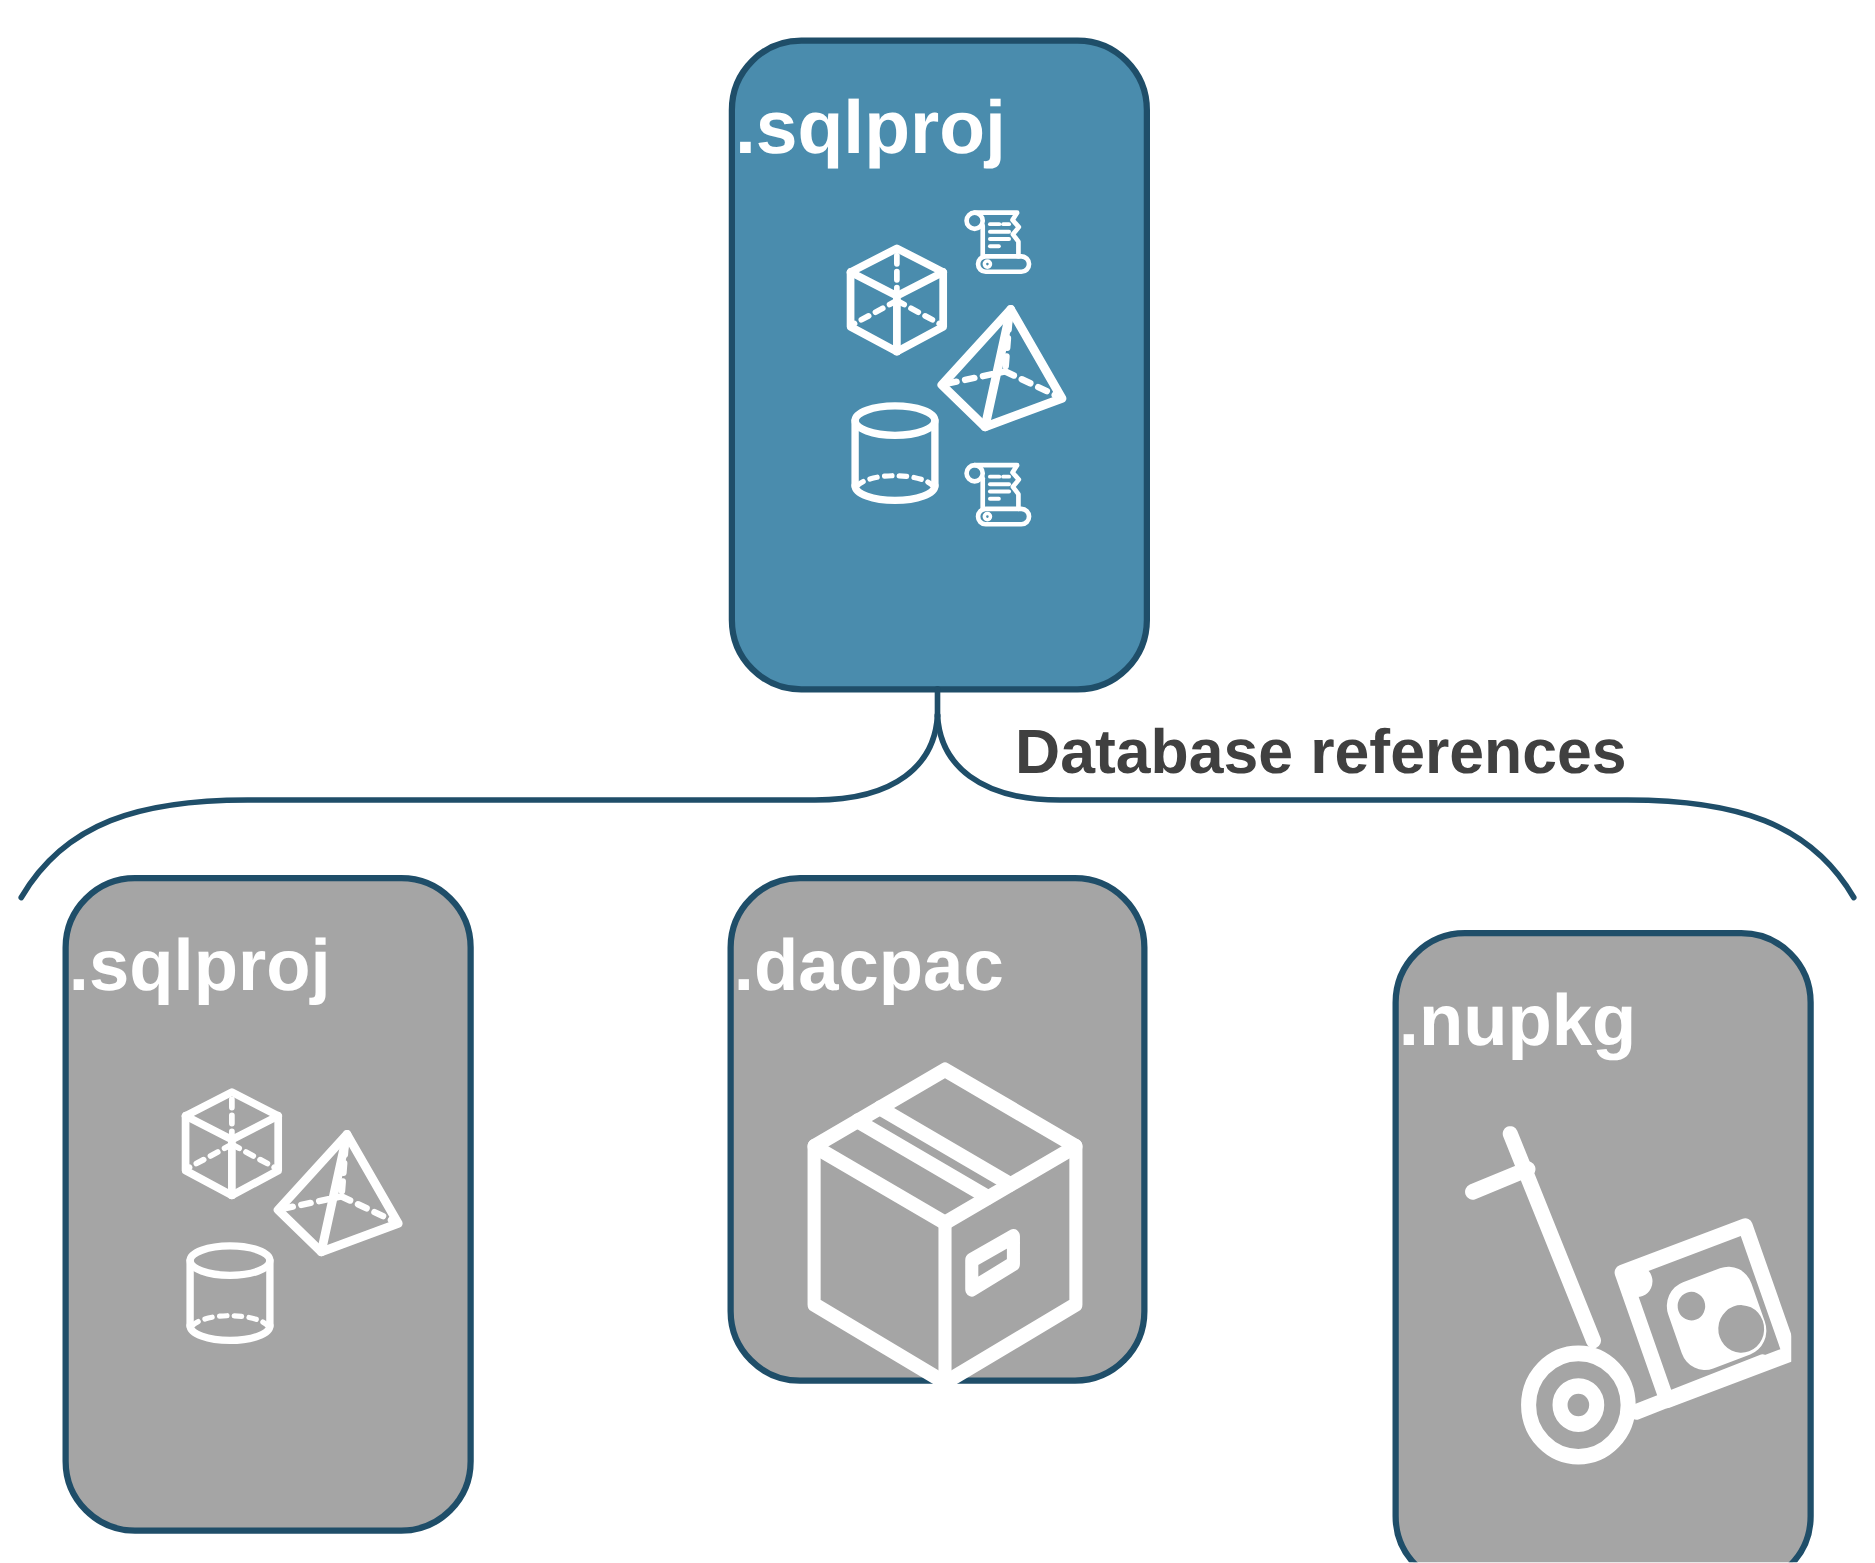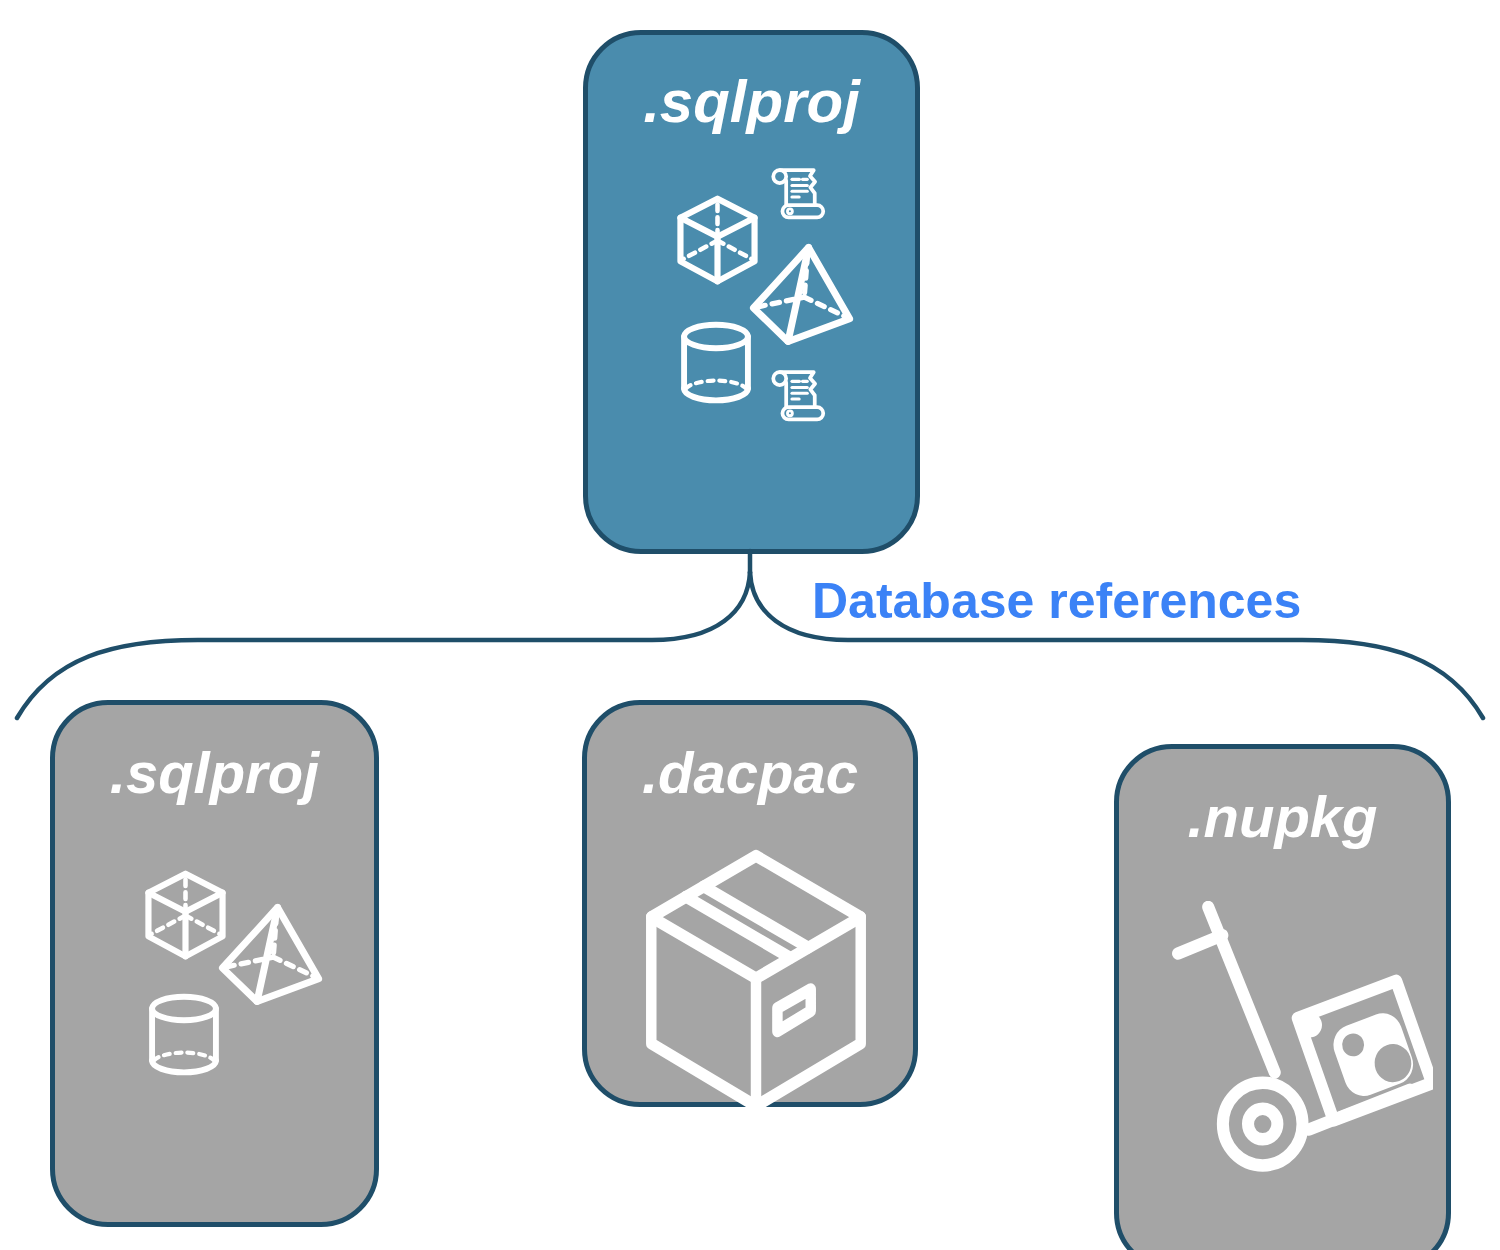--- a/index.html
+++ b/index.html
@@ -6,29 +6,29 @@
   .canvas{
     position:relative;width:1500px;height:1250px;background:#ffffff;overflow:hidden;
     font-family:"Liberation Sans", sans-serif;
   }
   .card{
     position:absolute;border:5px solid #1F4E69;border-radius:58px;box-sizing:border-box;
   }
   .card.parent{background:#4A8CAD;}
   .card.child{background:#A5A5A5;}
   .card-label{
-    width:100%;text-align:center;color:#ffffff;font-weight:bold;
-    font-size:60px;letter-spacing:0px;margin-top:32px;font-style:italic;
+    width:100%;text-align:left;color:#ffffff;font-weight:bold;
+    font-size:60px;letter-spacing:0px;margin-top:32px;
   }
   .card.child .card-label{font-size:58px;margin-top:34px;}
   .ic{position:absolute;}
   .brace{position:absolute;left:0;top:0;pointer-events:none;}
   .connector-label{
     position:absolute;left:812px;top:572px;width:480px;
-    color:#3b82f6;font-weight:bold;font-size:50px;white-space:nowrap;
+    color:#404040;font-weight:bold;font-size:50px;white-space:nowrap;
   }
   .defs{position:absolute;width:0;height:0;overflow:hidden;}
 </style>
 </head>
 <body>
 
 <svg class="defs" aria-hidden="true">
   <defs>
 
     <g id="sym-cube" fill="none" stroke="#ffffff" stroke-width="6.5" stroke-linejoin="round" stroke-linecap="round">

